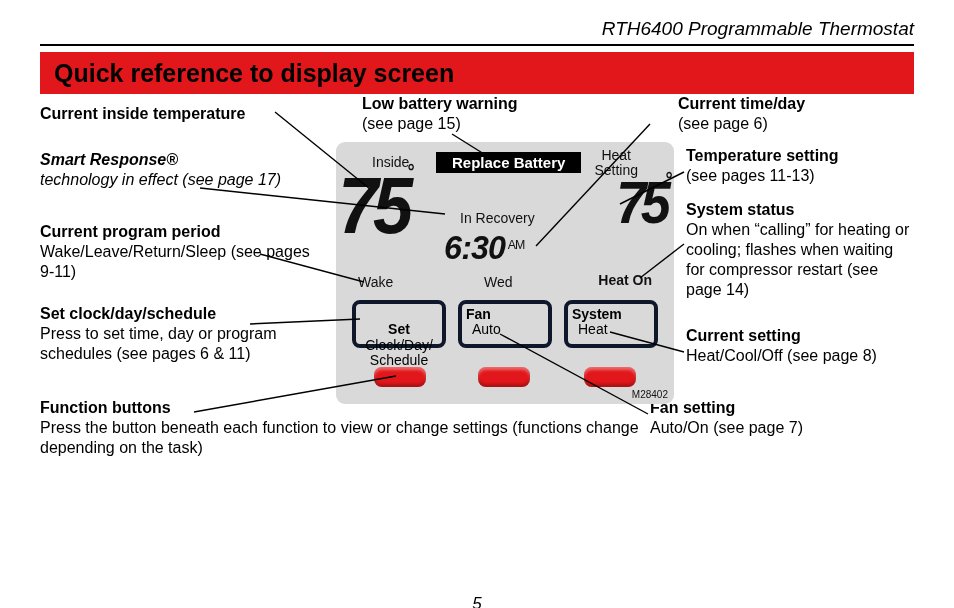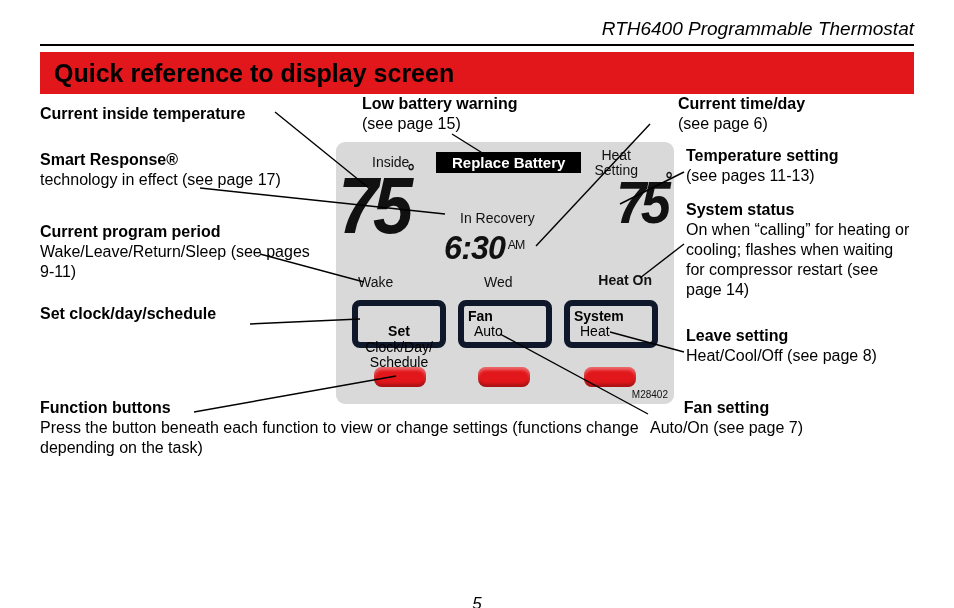--- a/index.html
+++ b/index.html
@@ -90,21 +90,21 @@
   }
   .time-row .ampm{ font-size:13px; font-style:normal; font-weight:normal; margin-left:3px; vertical-align: 10px;}
   .wake { top:132px; left:22px;}
   .wed { top:132px; left:148px;}
   .heaton { top:130px; right:22px; font-weight:bold;}
   .btn {
     position:absolute;
     top:158px;
     height:48px;
     width:94px;
-    border:6px solid #0f172a;
+    border:4px solid #0f172a;
     border-radius:8px;
     background:#d9d9d9;
     font-size:14px;
     padding:3px 4px;
     line-height:1.1;
   }
   .btn b{font-weight:bold;}
   .btn-set{ left:16px; text-align:center;}
   .btn-fan{ left:122px;}
   .btn-sys{ left:228px;}
@@ -137,30 +137,31 @@
 
 <div class="page">
   <div class="product-title">RTH6400 Programmable Thermostat</div>
   <div class="red-bar">Quick reference to display screen</div>
 
   <div class="content">
 
     <div class="callout" style="top:10px; left:0;">
       <span class="h">Current inside temperature</span>
     </div>
-    <div class="callout" style="top:56px; left:0;">
+    <div class="callout" style="top:56px; left:0;font-style:italic;">
       <span class="h">Smart Response®</span>
       <span class="d">technology in effect (see page 17)</span>
     </div>
     <div class="callout" style="top:128px; left:0;">
       <span class="h">Current program period</span>
       <span class="d">Wake/Leave/Return/Sleep (see pages 9-11)</span>
     </div>
     <div class="callout" style="top:210px; left:0; max-width:250px;">
       <span class="h">Set clock/day/schedule</span>
+      <span class="d">Press to set time, day or program schedules (see pages 6 &amp; 11)</span>
     </div>
     <div class="callout" style="top:304px; left:0; max-width:600px;">
       <span class="h">Function buttons</span>
       <span class="d">Press the button beneath each function to view or change settings (functions change depending on the task)</span>
     </div>
 
     <div class="callout" style="top:0px; left:322px; max-width:220px;">
       <span class="h">Low battery warning</span>
       <span class="d">(see page 15)</span>
     </div>
@@ -171,24 +172,24 @@
     </div>
     <div class="callout" style="top:52px; left:646px;">
       <span class="h">Temperature setting</span>
       <span class="d">(see pages 11-13)</span>
     </div>
     <div class="callout" style="top:106px; left:646px; max-width:230px;">
       <span class="h">System status</span>
       <span class="d">On when “calling” for heating or cooling; flashes when waiting for compressor restart (see page 14)</span>
     </div>
     <div class="callout" style="top:232px; left:646px;">
-      <span class="h">Leave setting</span>
+      <span class="h">Current setting</span>
       <span class="d">Heat/Cool/Off (see page 8)</span>
     </div>
-    <div class="callout" style="top:304px; left:610px;text-align:center;">
+    <div class="callout" style="top:304px; left:610px;">
       <span class="h">Fan setting</span>
       <span class="d">Auto/On (see page 7)</span>
     </div>
 
     <div class="lcd">
       <div class="lcd-small lcd-inside">Inside</div>
       <div class="lcd-small lcd-battery">Replace Battery</div>
       <div class="lcd-small lcd-heatset" style="white-space:pre-line;">Heat
 Setting</div>
 

